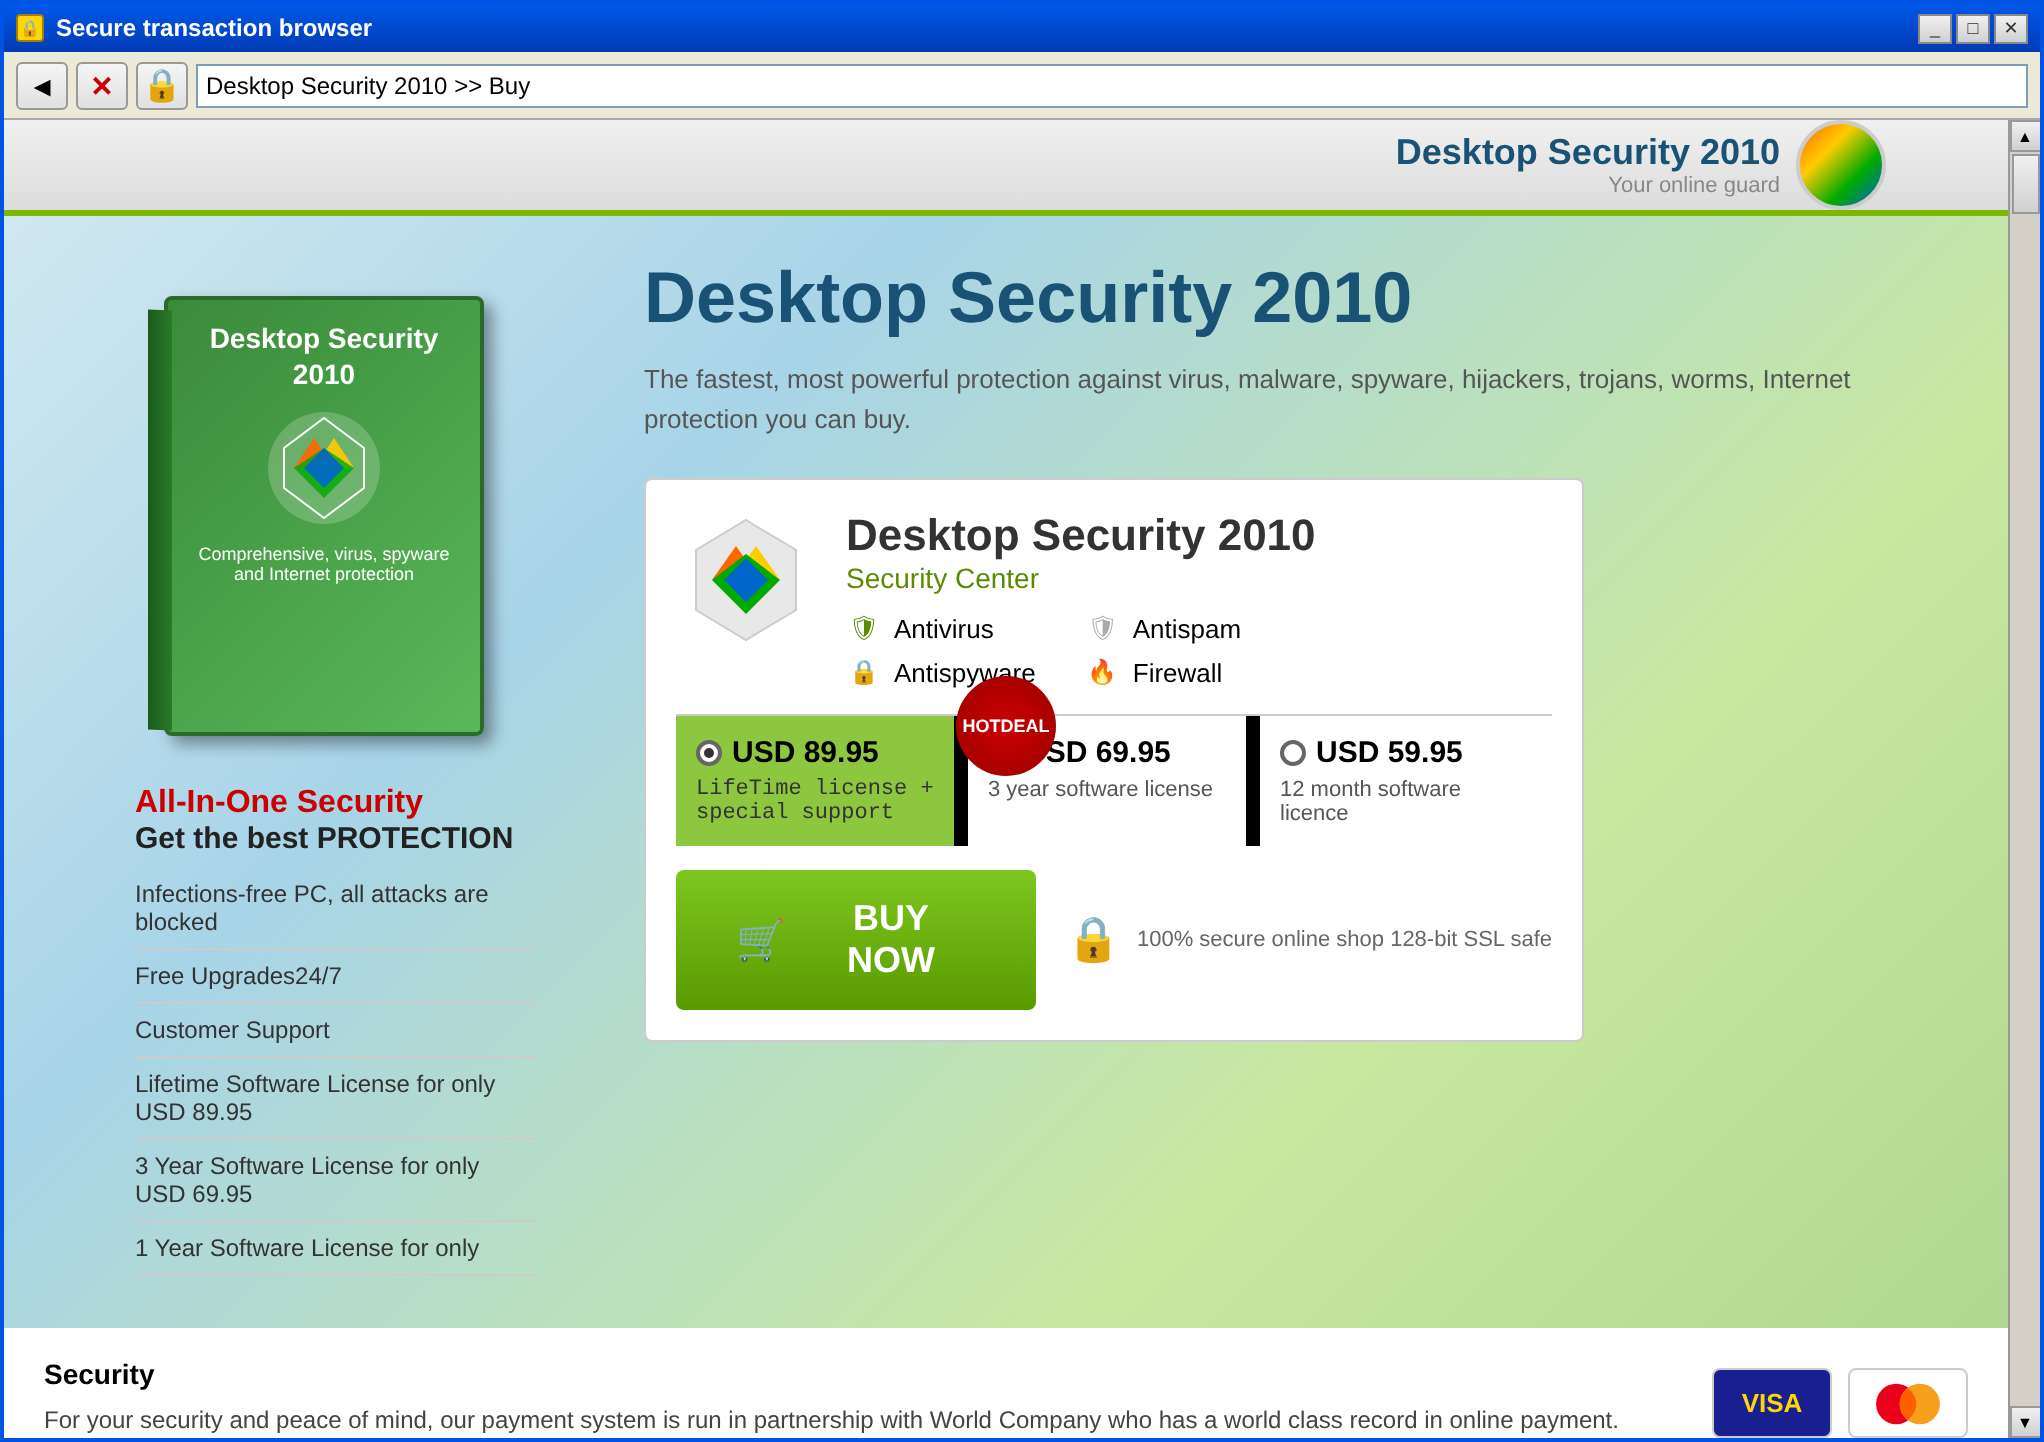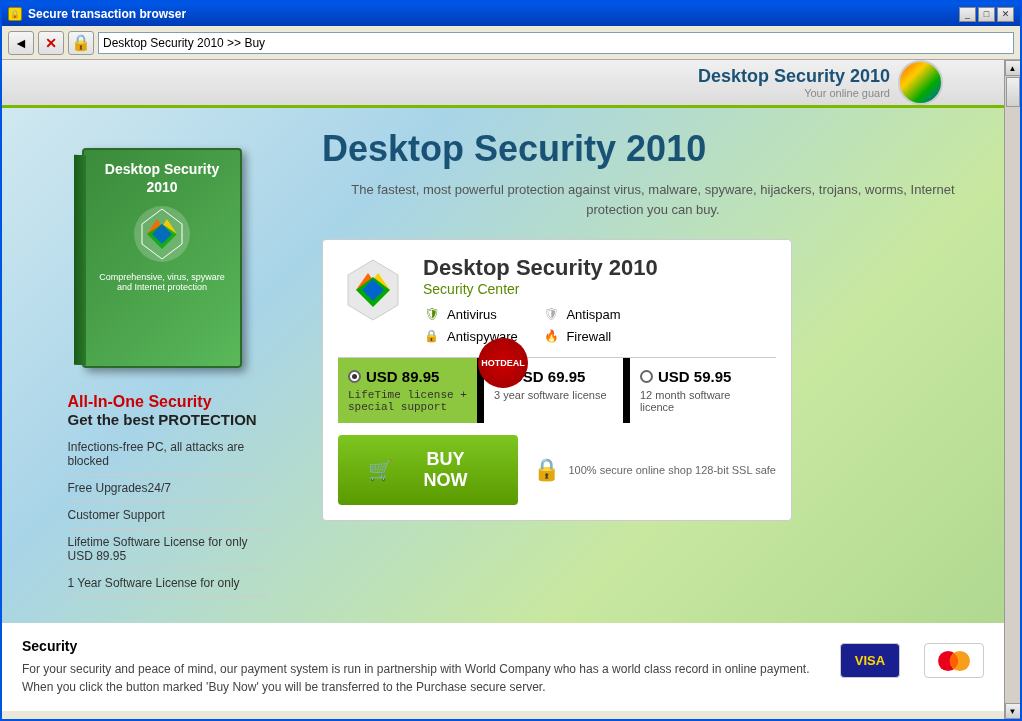--- a/index.html
+++ b/index.html
@@ -51,21 +51,21 @@
     
     .logo-svg { width: 60px; height: 60px; }
 
     .all-in-one { color: #cc0000; font-weight: bold; font-size: 16px; margin-top: 15px; }
     .get-best { font-weight: bold; font-size: 15px; color: #222; }
     .features-list { margin-top: 12px; font-size: 12px; color: #333; }
     .features-list li { margin-bottom: 6px; padding-left: 0; list-style: none; border-bottom: 1px solid #ccc; padding-bottom: 6px; }
 
     
     .product-title { font-size: 36px; color: #1a5276; font-weight: bold; margin-bottom: 10px; }
-    .product-desc { font-size: 13px; color: #555; margin-bottom: 20px; line-height: 1.5; text-align: center; }
+    .product-desc { font-size: 13px; color: #555; margin-bottom: 20px; line-height: 1.5; }
 
     
     .pricing-card { background: white; border: 1px solid #ccc; border-radius: 4px; padding: 15px; max-width: 470px; }
     .pricing-header { display: flex; gap: 15px; align-items: flex-start; margin-bottom: 12px; }
     .pricing-logo { width: 70px; height: 70px; }
     .pricing-info h2 { font-size: 22px; color: #333; font-weight: bold; }
     .pricing-info .subtitle { color: #5a8a00; font-size: 14px; margin-bottom: 8px; }
     .features-grid { display: grid; grid-template-columns: 1fr 1fr; gap: 4px; font-size: 13px; }
     .feature-item { display: flex; align-items: center; gap: 6px; }
     .feature-icon { width: 18px; height: 18px; display: flex; align-items: center; justify-content: center; font-size: 12px; }
@@ -87,21 +87,21 @@
     .buy-section { margin-top: 12px; display: flex; align-items: center; gap: 15px; }
     .buy-btn { background: linear-gradient(to bottom, #7dc620, #5a9a00); color: white; border: none; padding: 14px 30px; font-size: 18px; font-weight: bold; cursor: pointer; border-radius: 4px; display: flex; align-items: center; gap: 10px; flex: 1; justify-content: center; }
     .secure-badge { display: flex; align-items: center; gap: 8px; font-size: 11px; color: #666; text-align: center; }
     .lock-icon-badge { font-size: 22px; color: #888; }
 
     
     .security-section { background: white; padding: 15px 20px; display: flex; gap: 20px; align-items: flex-start; }
     .security-text { flex: 1; }
     .security-title { font-weight: bold; font-size: 14px; margin-bottom: 6px; }
     .security-desc { font-size: 12px; color: #444; line-height: 1.5; }
-    .payment-logos { display: flex; gap: 24px; align-items: center; margin-top: 5px; }
+    .payment-logos { display: flex; gap: 8px; align-items: center; margin-top: 5px; }
     .card-logo { height: 35px; padding: 3px 8px; border: 1px solid #ccc; border-radius: 4px; display: flex; align-items: center; justify-content: center; font-weight: bold; font-size: 13px; }
     .visa-card { background: #1a1f8f; color: #ffd700; width: 60px; }
     .mc-card { background: white; width: 60px; display: flex; align-items: center; justify-content: center; }
 
     .nav-outer { background: linear-gradient(to bottom, #f0f0f0, #dcdcdc); border-bottom: 3px solid #7db800; }
     .nav-inner { max-width: 900px; margin: 0 auto; display: flex; align-items: center; padding: 0 10px; height: 45px; }
   </style>
 </head>
 <body>
 
@@ -160,20 +160,21 @@
             <div class="product-box-desc" style="font-size:9px;margin-top:5px;">Comprehensive, virus, spyware and Internet protection</div>
           </div>
           <div style="margin-top:10px;text-align:left;width:200px;margin-left:11px;">
             <div class="all-in-one">All-In-One Security</div>
             <div class="get-best">Get the best PROTECTION</div>
             <ul class="features-list">
               <li>Infections-free PC, all attacks are blocked</li>
               <li>Free Upgrades24/7</li>
               <li>Customer Support</li>
               <li>Lifetime Software License for only USD 89.95</li>
+              <li>3 Year Software License for only USD 69.95</li>
               <li>1 Year Software License for only</li>
             </ul>
           </div>
         </div>
 
         <div class="hero-right">
           <h1 class="product-title">Desktop Security 2010</h1>
           <p class="product-desc">The fastest, most powerful protection against virus, malware, spyware, hijackers, trojans, worms, Internet protection you can buy.</p>
 
           <div class="pricing-card">

